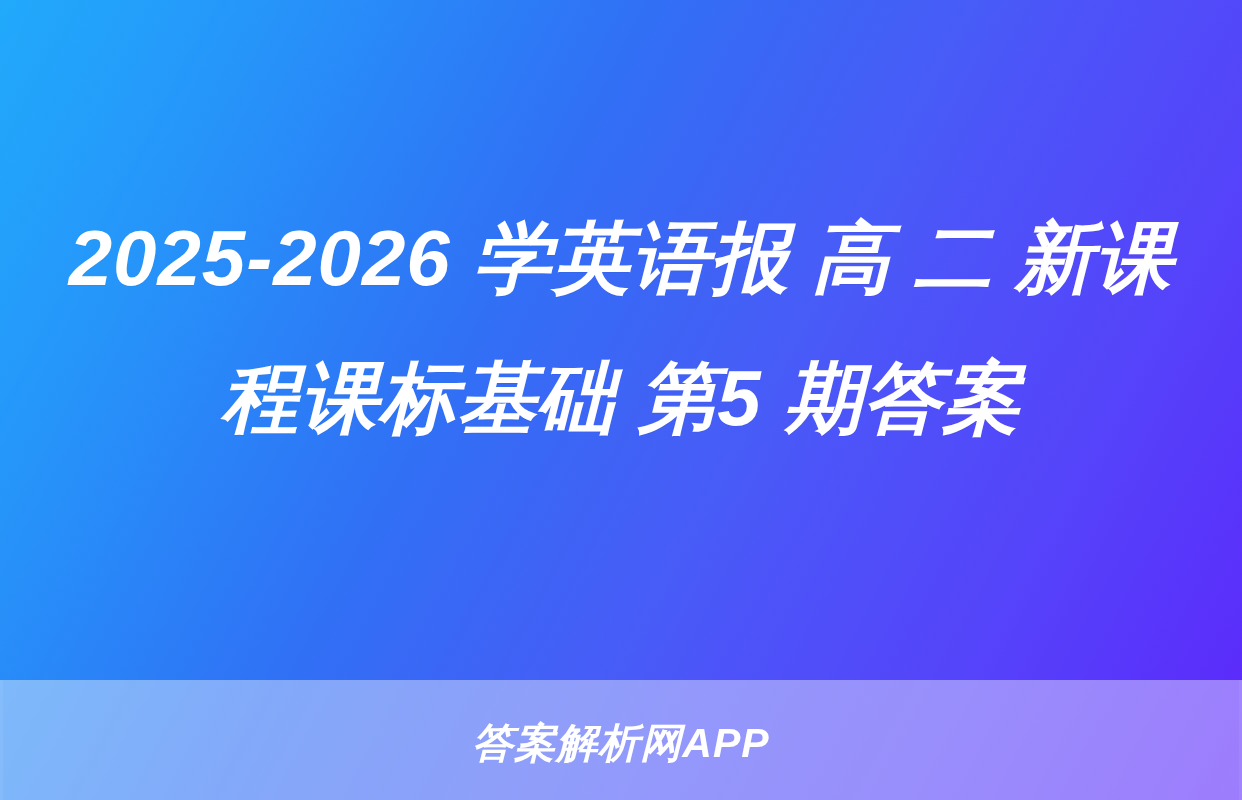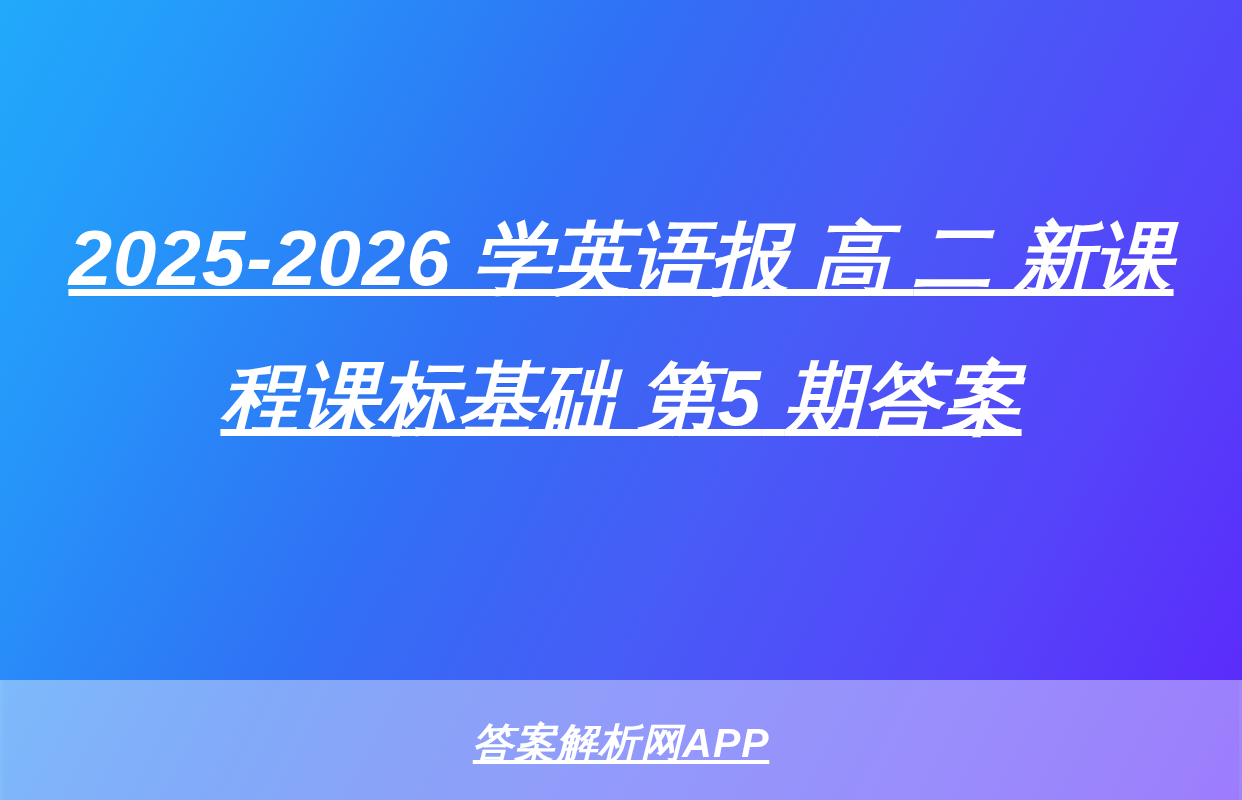--- a/index.html
+++ b/index.html
@@ -1,16 +1,16 @@
 <!DOCTYPE html>
 <html><head>
 <meta charset="utf-8">
 <title>Answer Sheet Cover</title>
 <style>
-  * { margin:0; padding:0; box-sizing:border-box;text-decoration:underline; }
+  * { margin:0; padding:0; box-sizing:border-box; }
 
   html, body {
     width:1242px;
     height:800px;
     overflow:hidden;
     background:#2F6FF7;
   }
 
   
   #poster {

